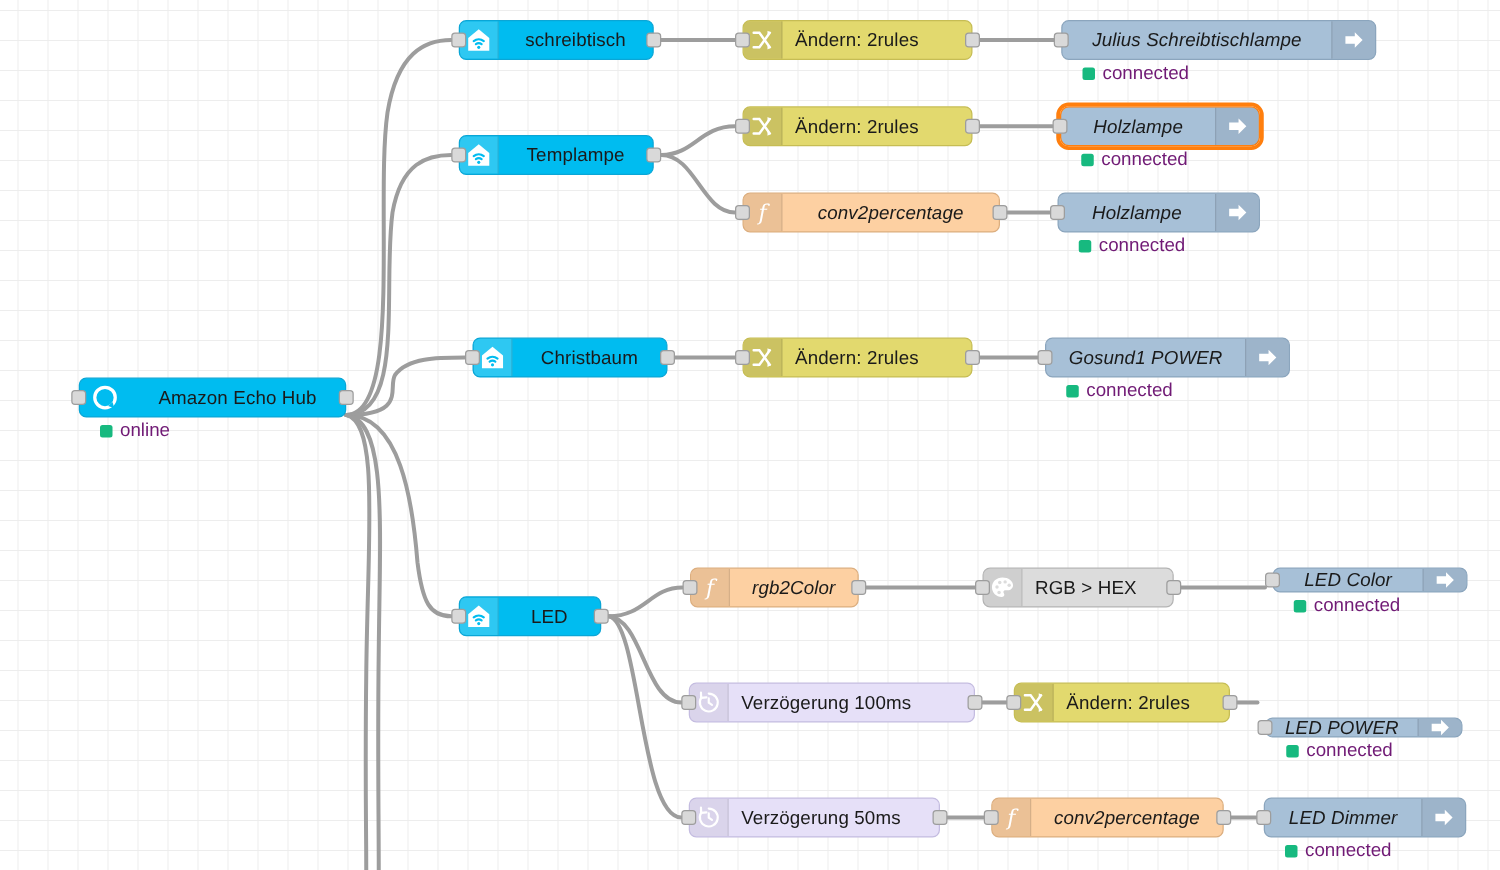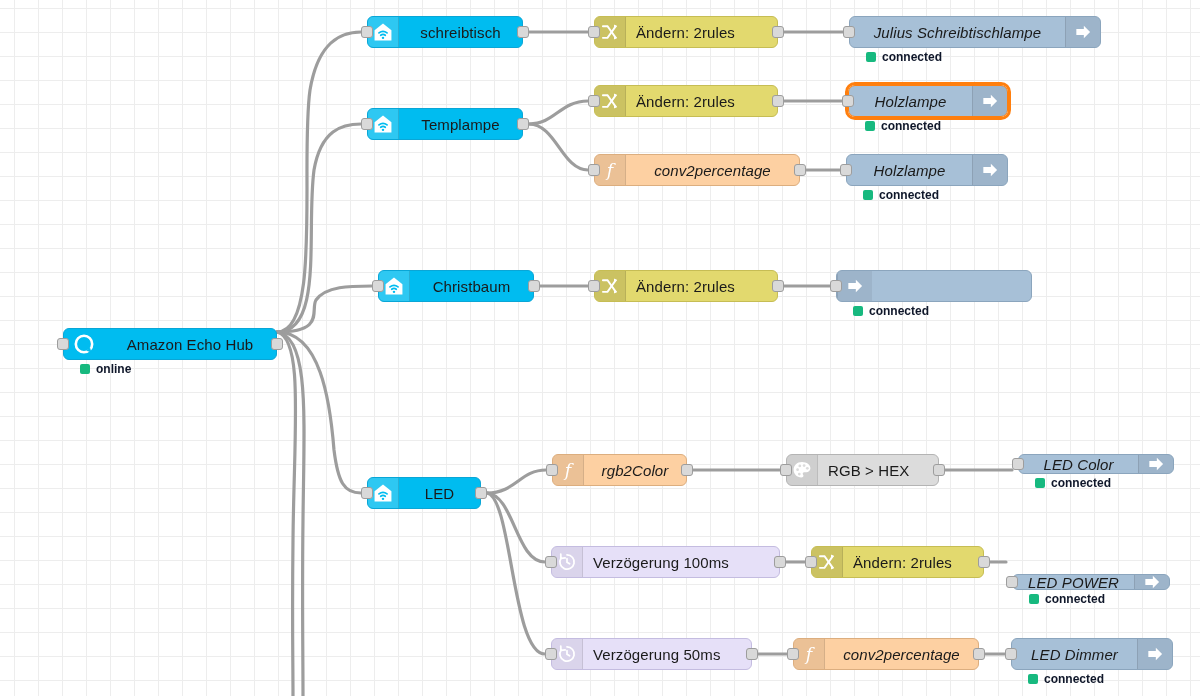--- a/index.html
+++ b/index.html
@@ -134,23 +134,22 @@
     gap: 6px;
     white-space: nowrap;
   }
   .status-dot {
     width: 10px; height: 10px;
     border-radius: 2px;
     background: #17b97f;
     flex: 0 0 10px;
   }
   .status-text {
-    font-size: 12px;
-    color: #0f172a;
-    font-weight: bold;
+    font-size: 15px;
+    color: #701a75;
   }
 </style>
 </head>
 <body>
 
 <div id="canvas">
 
   <svg id="wires" viewBox="0 0 1200 696">
 
     <path class="wire" d="M 277 332 C 322 332, 300 160, 310 90 C 318 42, 340 32, 361 32"></path>
@@ -182,21 +181,21 @@
     <path class="wire" d="M 693 470 L 780 470"></path>
     <path class="wire" d="M 945 470 L 1012 470"></path>
 
     <path class="wire" d="M 786 562 L 805 562"></path>
     <path class="wire" d="M 990 562 L 1006 562"></path>
 
     <path class="wire" d="M 758 654 L 787 654"></path>
     <path class="wire" d="M 985 654 L 1005 654"></path>
   </svg>
 
-  <div class="node n-hub" style="left:63px; top:328px; width:214px; height:32px;">
+  <div class="node n-hub" style="left:63px; top:302px; width:214px; height:32px;">
     <span class="port in"></span>
     <div class="node-inner">
       <div class="icon-box">
         <svg width="22" height="22" viewBox="0 0 22 22">
           <circle cx="11" cy="11" r="8.2" fill="none" stroke="#ffffff" stroke-width="2.6"></circle>
           <path d="M 13.5 17.8 L 18.5 19.6 L 17 14.6 Z" fill="#00bcf0"></path>
         </svg>
       </div>
       <div class="label">Amazon Echo Hub</div>
     </div>
@@ -360,20 +359,21 @@
         </svg>
       </div>
       <div class="label left">Ändern: 2rules</div>
     </div>
     <span class="port out"></span>
   </div>
 
   <div class="node n-mqtt" style="left:836px; top:270px; width:196px; height:32px;">
     <span class="port in"></span>
     <div class="node-inner">
+      <div class="label italic">Gosund1 POWER</div>
       <div class="out-box">
         <svg width="20" height="20" viewBox="0 0 24 24">
           <path d="M4 8.5 L13 8.5 L13 4.5 L20.5 12 L13 19.5 L13 15.5 L4 15.5 Z" fill="#ffffff"></path>
         </svg>
       </div>
     </div>
     <div class="status">
       <span class="status-dot"></span>
       <span class="status-text">connected</span>
     </div>

